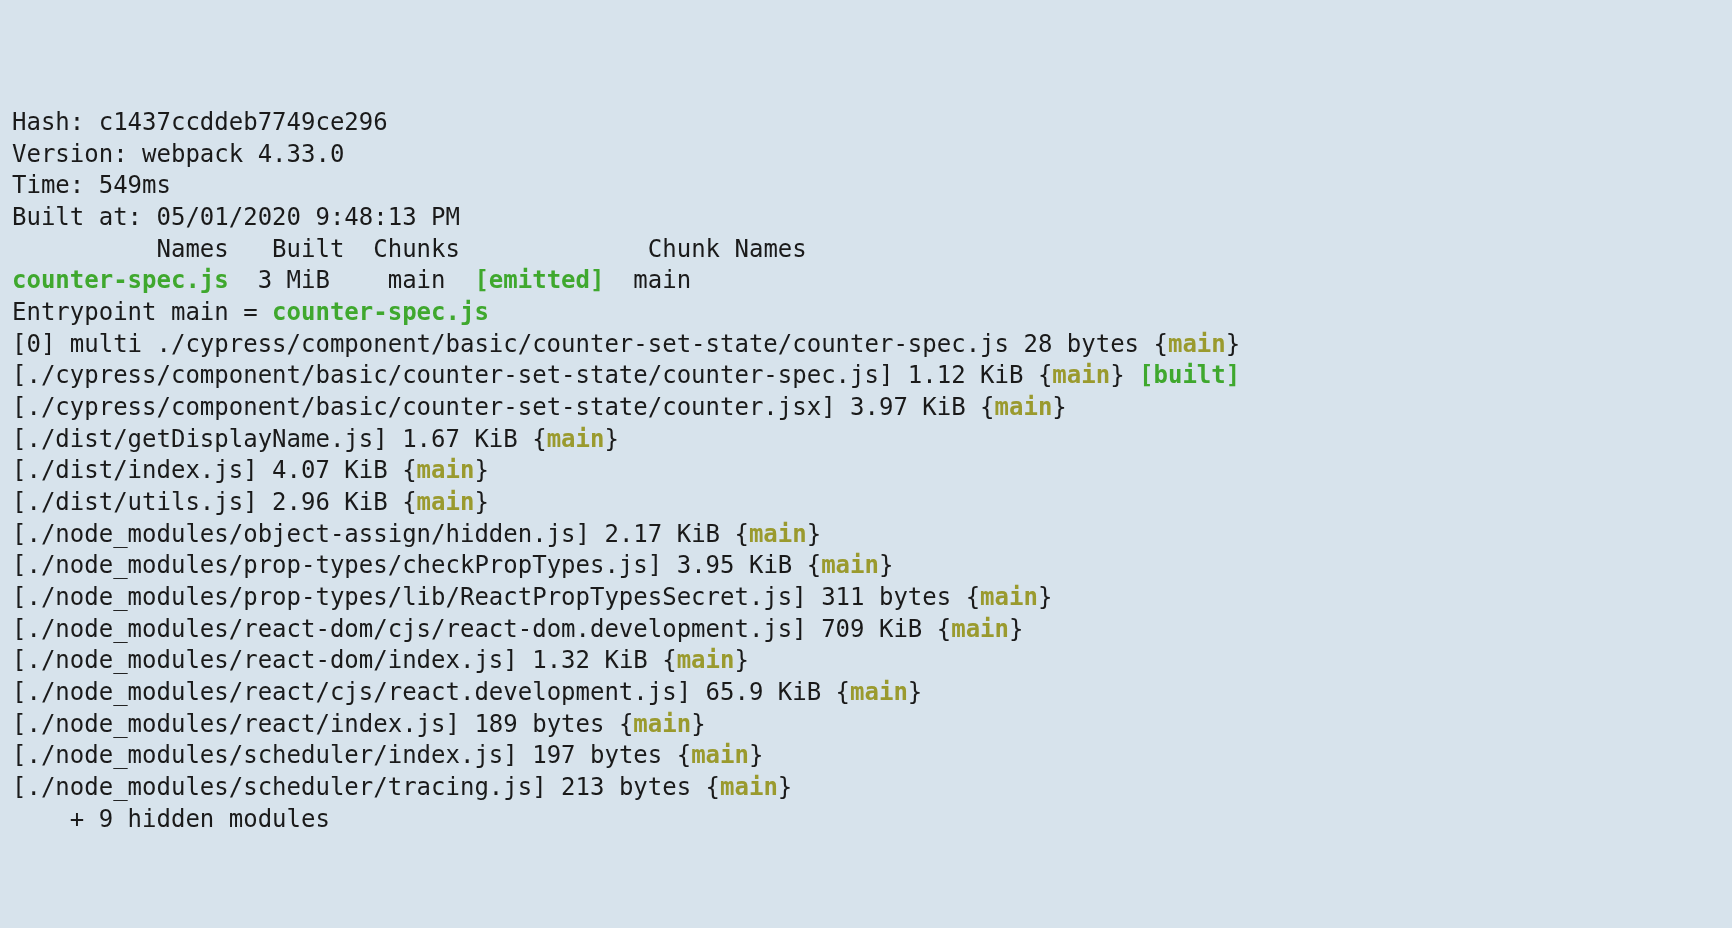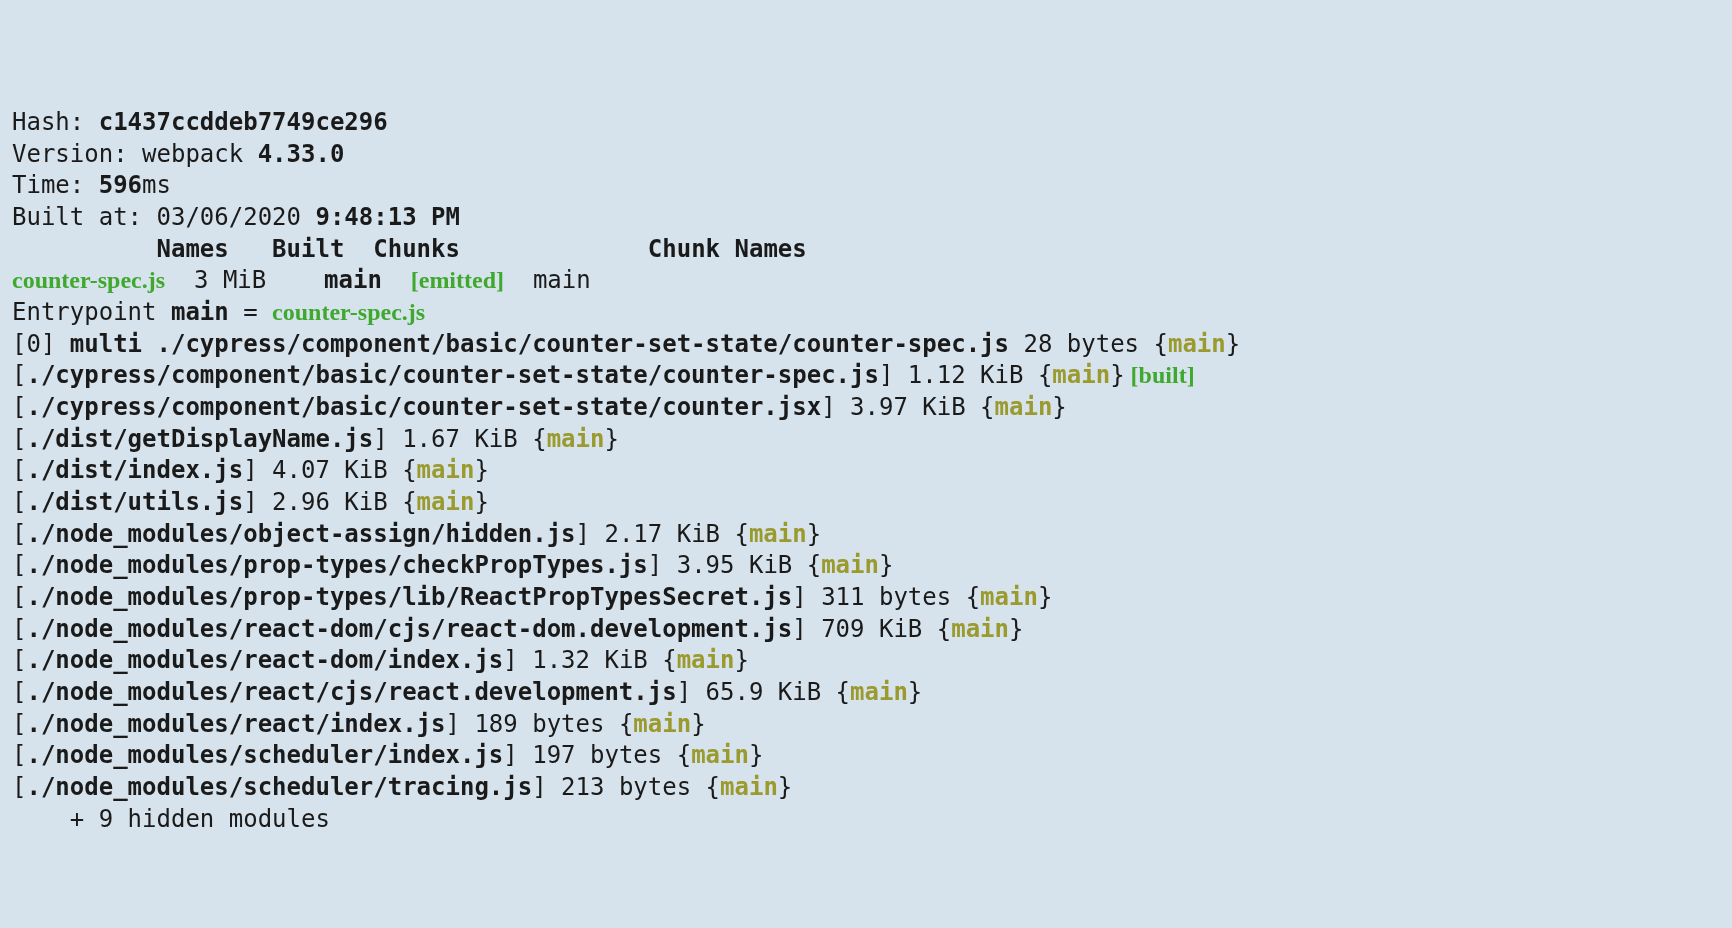--- a/index.html
+++ b/index.html
@@ -5,32 +5,32 @@
   body {
     margin: 0;
     padding: 12px;
     background-color: #d7e3ec;
     font-family: ui-monospace, SFMono-Regular, Menlo, Monaco, Consolas, monospace;
     font-size: 24px;
     line-height: 1.32;
     color: #1a1a1a;
     white-space: pre;
   }
-  .bold { font-weight: 700; }
-  .green { color: #3fa82e; font-weight: 700; font-family: Liberation Serif, serif; }
+  .bold { font-weight: 400; }
+  .green { color: #3fa82e; font-weight: 700; }
   .olive { color: #9a9a2e; font-weight: 700; }
 </style>
 </head>
 <body>
 
 
 <div><span>Hash: </span><span class="bold">c1437ccddeb7749ce296</span>
 <span>Version: </span><span>webpack </span><span class="bold">4.33.0</span>
-<span>Time: </span><span class="bold">596</span><span>ms</span>
-<span>Built at: </span><span>03/06/2020 </span><span class="bold">9:48:13 PM</span>
+<span>Time: </span><span class="bold">549</span><span>ms</span>
+<span>Built at: </span><span>05/01/2020 </span><span class="bold">9:48:13 PM</span>
           <span class="bold">Names</span>   <span class="bold">Built</span>  <span class="bold">Chunks</span>             <span class="bold">Chunk Names</span>
 <span class="green">counter-spec.js</span>  <span>3 MiB</span>    <span class="bold">main</span>  <span class="green">[emitted]</span>  <span>main</span>
 <span>Entrypoint </span><span class="bold">main</span><span> = </span><span class="green">counter-spec.js</span>
 <span id="modules"><span>[0] <span class="bold">multi ./cypress/component/basic/counter-set-state/counter-spec.js</span> 28 bytes {<span class="olive">main</span>}</span>
 <span>[<span class="bold">./cypress/component/basic/counter-set-state/counter-spec.js</span>] 1.12 KiB {<span class="olive">main</span>}<span class="green"> [built]</span></span>
 <span>[<span class="bold">./cypress/component/basic/counter-set-state/counter.jsx</span>] 3.97 KiB {<span class="olive">main</span>}</span>
 <span>[<span class="bold">./dist/getDisplayName.js</span>] 1.67 KiB {<span class="olive">main</span>}</span>
 <span>[<span class="bold">./dist/index.js</span>] 4.07 KiB {<span class="olive">main</span>}</span>
 <span>[<span class="bold">./dist/utils.js</span>] 2.96 KiB {<span class="olive">main</span>}</span>
 <span>[<span class="bold">./node_modules/object-assign/hidden.js</span>] 2.17 KiB {<span class="olive">main</span>}</span>

